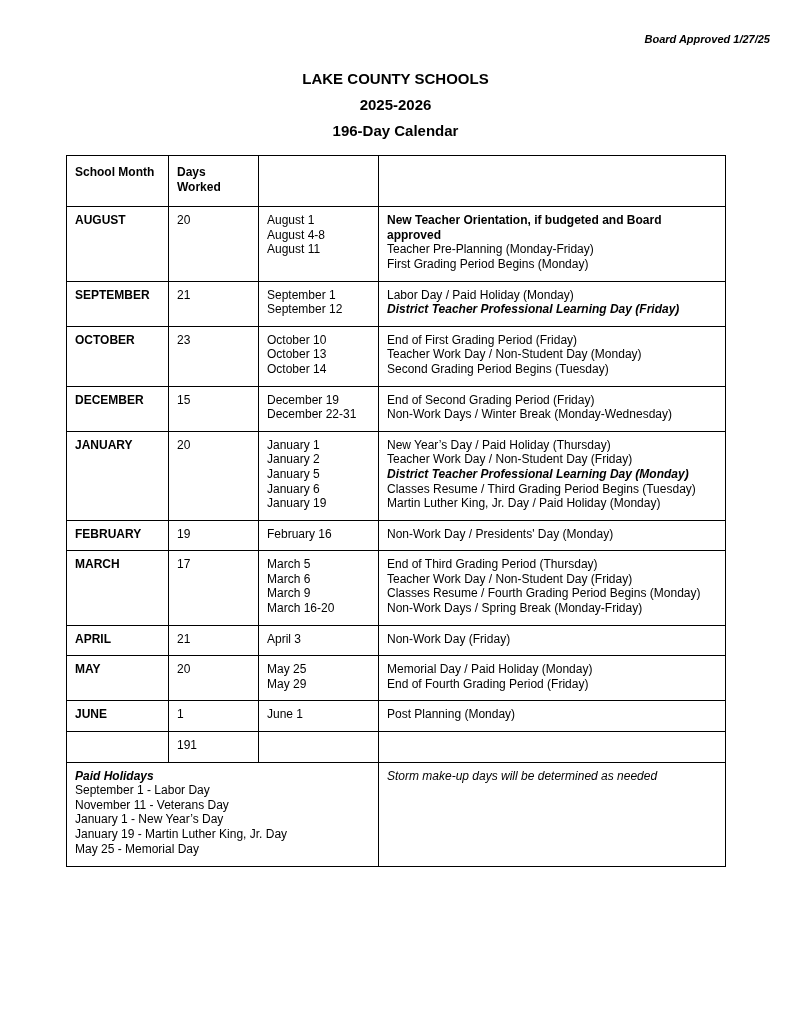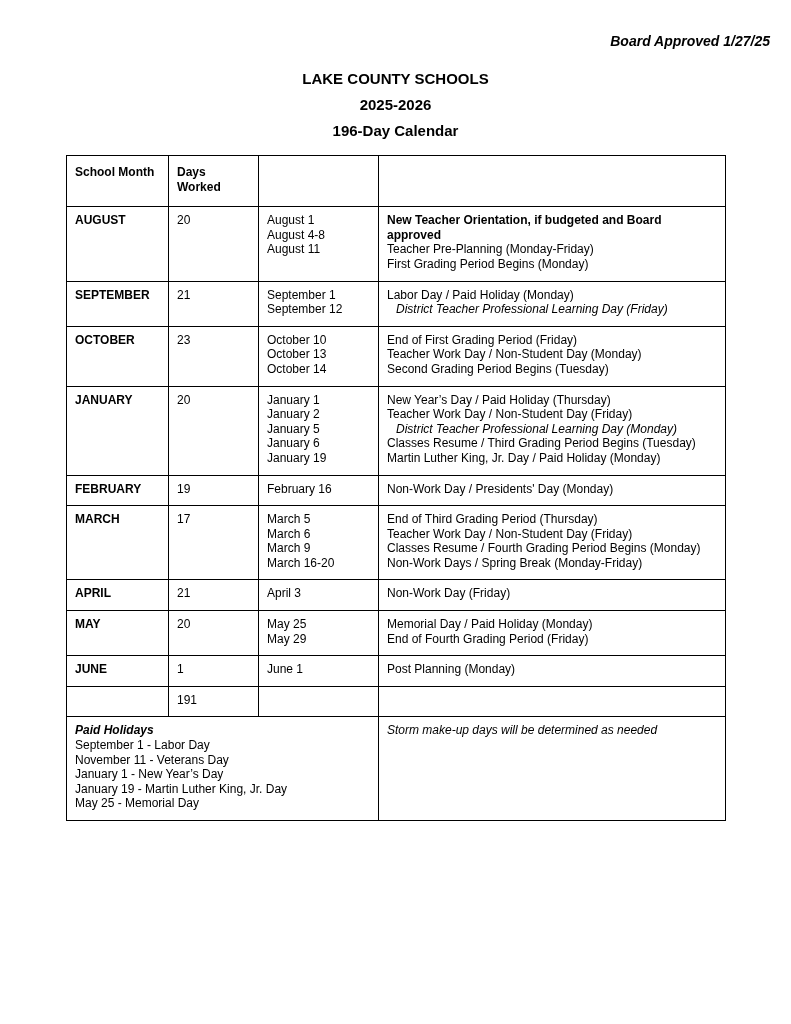--- a/index.html
+++ b/index.html
@@ -6,21 +6,21 @@
   body {
     width: 791px; height: 1024px;
     font-family: "Liberation Sans", "DejaVu Sans", sans-serif;
     color: #000;
     position: relative;
   }
   .page { position: absolute; left: 0; top: 0; width: 791px; height: 1024px; }
 
   .board-approved {
     position: absolute; top: 33px; right: 21px;
-    font-size: 14px; font-weight: bold; font-style: italic;
+    font-size: 11px; font-weight: bold; font-style: italic;
   }
   .title-block {
     position: absolute; top: 66px; left: 0; width: 791px;
     text-align: center;
   }
   .title-line { font-size: 15px; font-weight: bold; line-height: 26px; }
 
   table.calendar {
     position: absolute; left: 66px; top: 155px;
     width: 659px;
@@ -37,21 +37,21 @@
     word-wrap: break-word;
   }
   col.c1 { width: 102px; }
   col.c2 { width: 90px; }
   col.c3 { width: 120px; }
   col.c4 { width: 347px; }
 
   tr.header-row th { font-weight: bold; padding-top: 9px; padding-bottom: 12px; }
   td.month-cell { font-weight: bold; }
   .bold { font-weight: bold; }
-  .bolditalic { font-weight: normal; font-style: italic; margin-left: 9px; }
+  .bolditalic { font-weight: bold; font-style: italic; }
 
   td.footer-left, td.footer-right { line-height: 16.5px; padding-top: 8px; padding-bottom: 14px; height: 88px; margin-left: 42px; }
   .paid-holidays-title { font-weight: bold; font-style: italic; }
   .storm-note { font-style: italic; }
 </style>
 </head>
 <body>
 
 <div class="page">
 
@@ -109,20 +109,32 @@
           <td>23</td>
           <td>
             <div>October 10</div>
             <div>October 13</div>
             <div>October 14</div>
           </td>
           <td>
             <div class="">End of First Grading Period (Friday)</div>
             <div class="">Teacher Work Day / Non-Student Day (Monday)</div>
             <div class="">Second Grading Period Begins (Tuesday)</div>
+          </td>
+        </tr>
+        <tr>
+          <td class="month-cell">DECEMBER</td>
+          <td>15</td>
+          <td>
+            <div>December 19</div>
+            <div>December 22-31</div>
+          </td>
+          <td>
+            <div class="">End of Second Grading Period (Friday)</div>
+            <div class="">Non-Work Days / Winter Break (Monday-Wednesday)</div>
           </td>
         </tr>
         <tr>
           <td class="month-cell">JANUARY</td>
           <td>20</td>
           <td>
             <div>January 1</div>
             <div>January 2</div>
             <div>January 5</div>
             <div>January 6</div>

